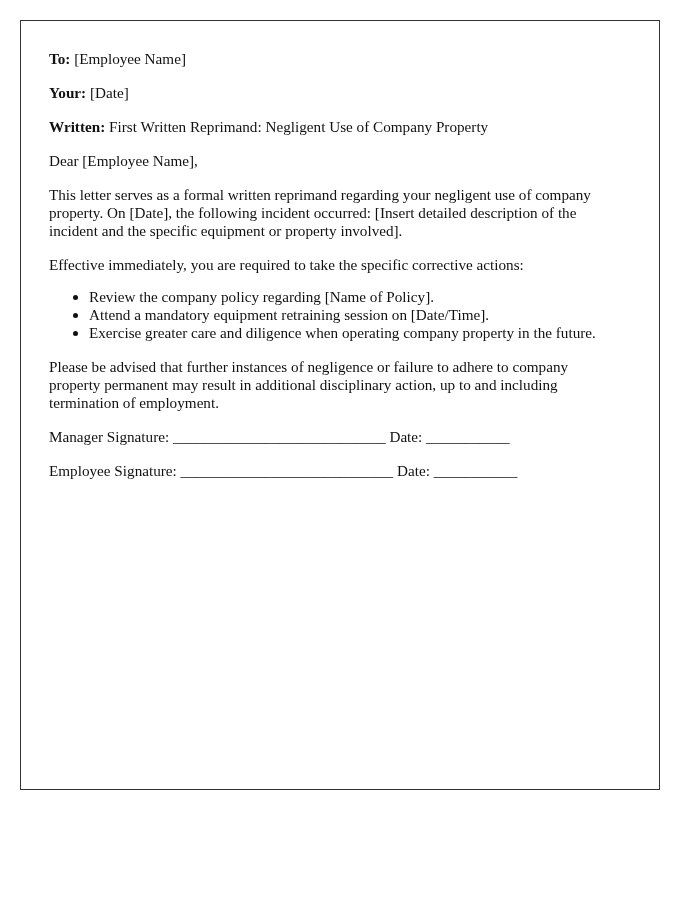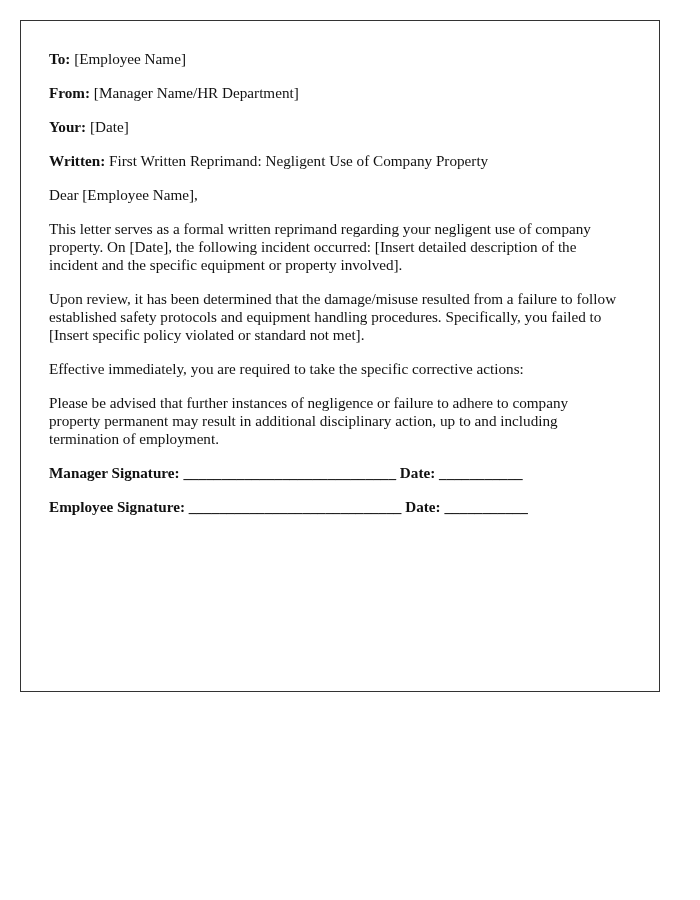--- a/index.html
+++ b/index.html
@@ -1,54 +1,54 @@
 <!DOCTYPE html>
 <html><head>
   <meta charset="utf-8">
   <style>
     html, body { margin: 0; padding: 0; background: #ffffff; }
     body { width: 700px; height: 900px; position: relative; font-family: "Liberation Serif", "DejaVu Serif", serif; color: #111; }
     .page {
       position: absolute; left: 20px; top: 20px;
-      width: 640px; height: 672px;
+      width: 640px; height: 770px;
       border: 1px solid #333;
       box-sizing: border-box;
       padding: 29px 36px 0 28px;
     }
     .para { margin: 0 4px 16px 0; font-size: 15.2px; line-height: 18px; }
     .hdr { margin: 0 0 16px 0; font-size: 15.2px; line-height: 18px; }
     .hdr b, .sig b { font-weight: bold; }
     ul.actions { margin: -2px 0 16px 0; padding-left: 40px; font-size: 15.2px; line-height: 18px; }
     ul.actions li { margin: 0; }
-    .sig { margin: 0 0 16px 0; font-size: 15.2px; line-height: 18px; font-weight: bold; white-space: nowrap; }
+    .sig { margin: 0 0 16px 0; font-size: 15.2px; line-height: 18px; font-weight: normal; white-space: nowrap; }
   </style>
 </head>
 <body>
 
 <div class="page">
   <p class="hdr">
     <b>To:</b>
     <span>[Employee Name]</span>
-  </p>
-  <p class="hdr">
-    <b>From:</b>
-    <span>[Manager Name/HR Department]</span>
   </p>
   <p class="hdr">
     <b>Your:</b>
     <span>[Date]</span>
   </p>
   <p class="hdr">
     <b>Written:</b>
     <span>First Written Reprimand: Negligent Use of Company Property</span>
   </p>
 
   <p class="para">Dear [Employee Name],</p>
   <p class="para">This letter serves as a formal written reprimand regarding your negligent use of company property. On [Date], the following incident occurred: [Insert detailed description of the incident and the specific equipment or property involved].</p>
-  <p class="para">Upon review, it has been determined that the damage/misuse resulted from a failure to follow established safety protocols and equipment handling procedures. Specifically, you failed to [Insert specific policy violated or standard not met].</p>
   <p class="para">Effective immediately, you are required to take the specific corrective actions:</p>
 
+  <ul class="actions">
+    <li>Review the company policy regarding [Name of Policy].</li>
+    <li>Attend a mandatory equipment retraining session on [Date/Time].</li>
+    <li>Exercise greater care and diligence when operating company property in the future.</li>
+  </ul>
 
   <p class="para">Please be advised that further instances of negligence or failure to adhere to company property permanent may result in additional disciplinary action, up to and including termination of employment.</p>
 
   <p class="sig">Manager Signature: ____________________________ Date: ___________</p>
   <p class="sig">Employee Signature: ____________________________ Date: ___________</p>
 </div>
 
 </body></html>

